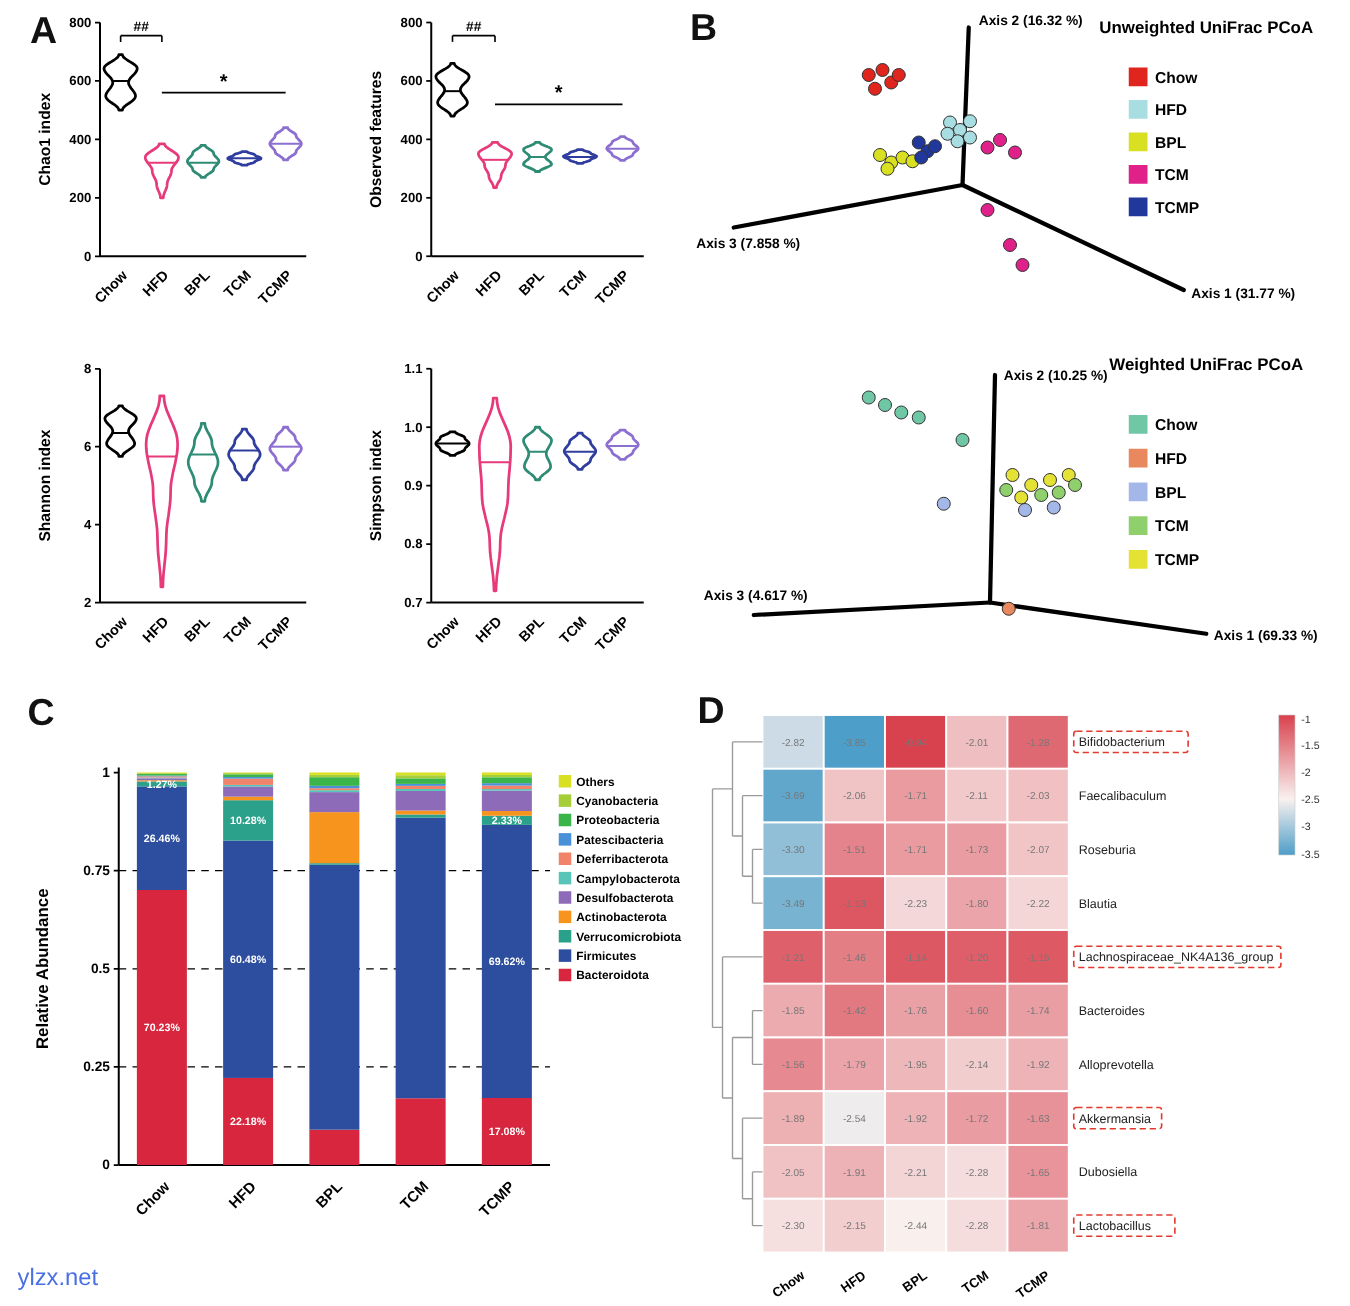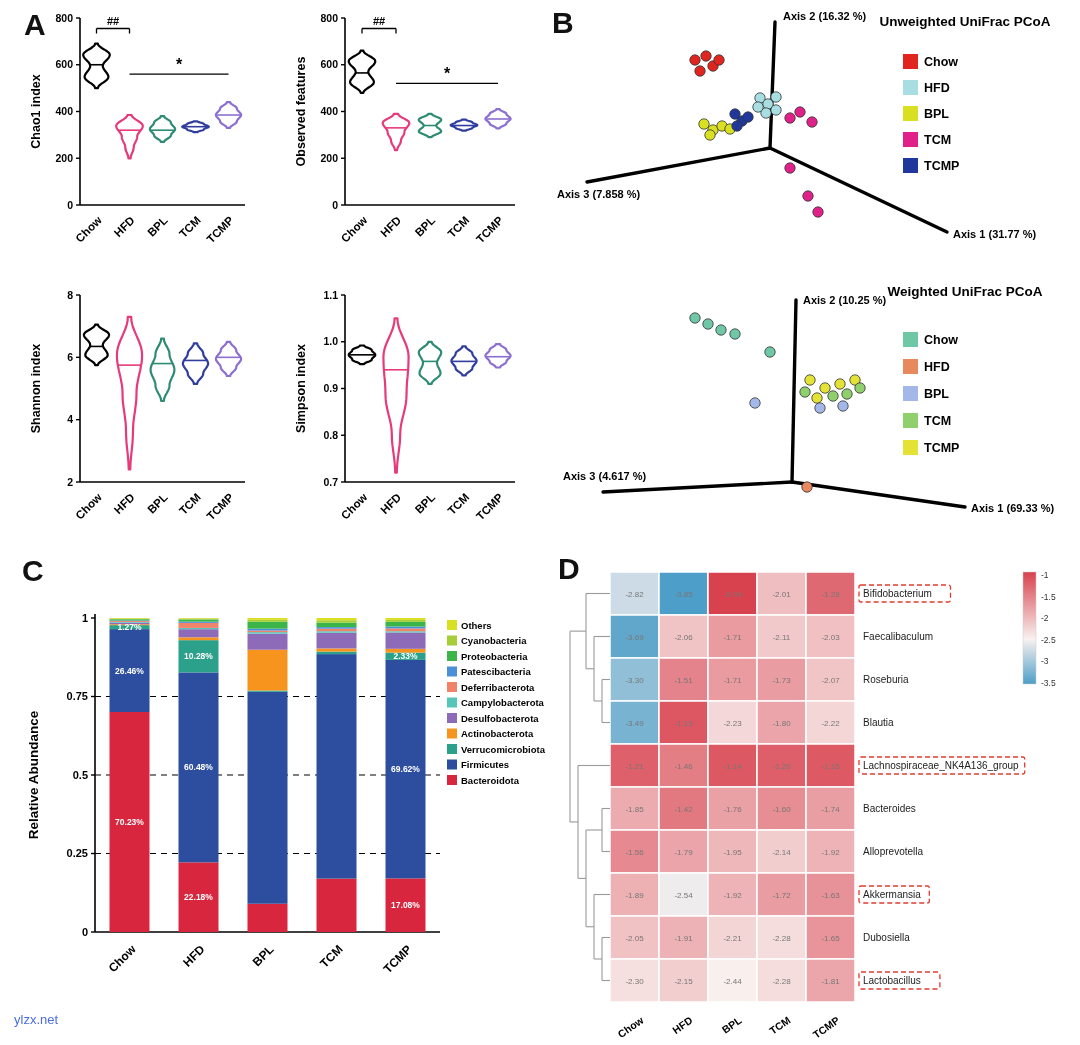--- a/index.html
+++ b/index.html
@@ -1,21 +1,21 @@
 <!DOCTYPE html>
 <html><head>
 <meta charset="utf-8">
 <style>
   html,body{margin:0;padding:0;background:#fff;}
   .page{position:relative;width:1080px;height:1045px;background:#fff;overflow:hidden;
         font-family:"Liberation Sans",sans-serif;}
   svg{position:absolute;font-family:"Liberation Sans",sans-serif;}
   .panel-label{position:absolute;font-size:30px;font-weight:700;color:#111;
                font-family:"Liberation Sans",sans-serif;}
-  .watermark{position:absolute;left:14px;top:1012px;font-size:13px;color:#4a6fe3;
+  .watermark{position:absolute;left:14px;top:1012px;font-size:19px;color:#4a6fe3;
              font-family:"Liberation Sans",sans-serif;cursor:pointer;}
 </style>
 </head>
 <body>
 
 <div class="page">
   <div class="panel-label" style="left:24px;top:8px">A</div>
   <div class="panel-label" style="left:552px;top:6px">B</div>
   <div class="panel-label" style="left:22px;top:554px">C</div>
   <div class="panel-label" style="left:558px;top:552px">D</div>

